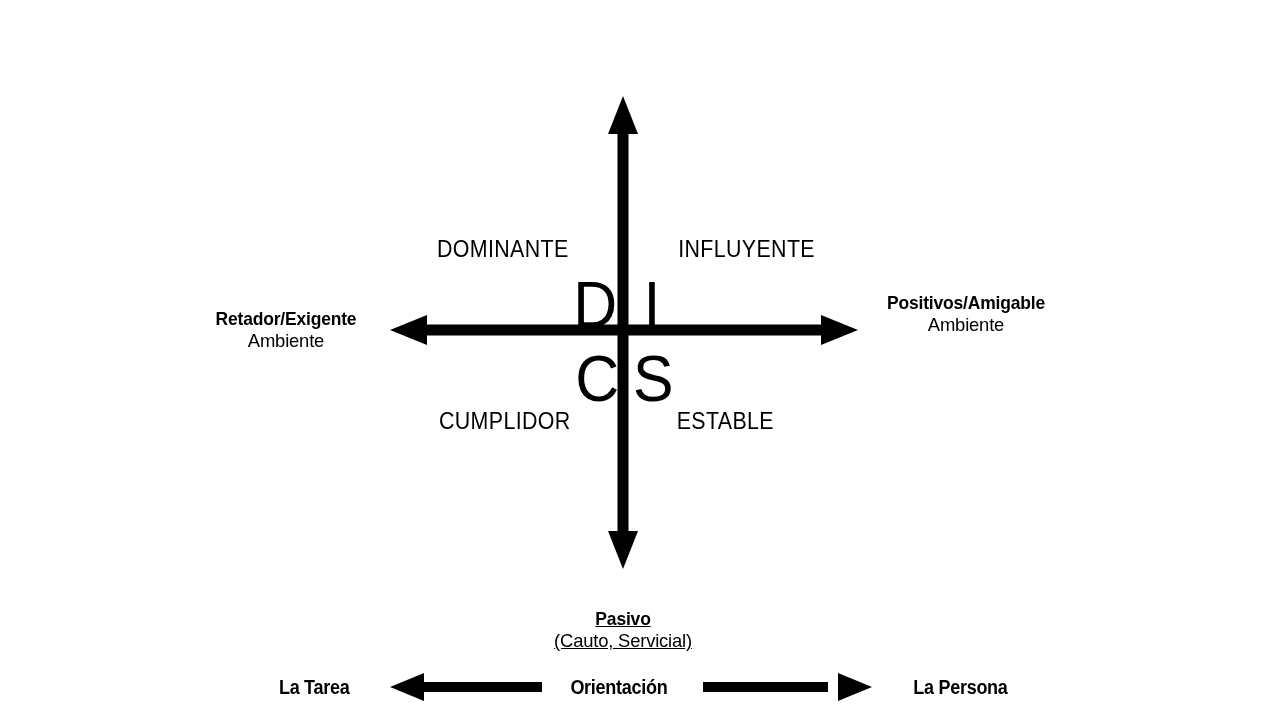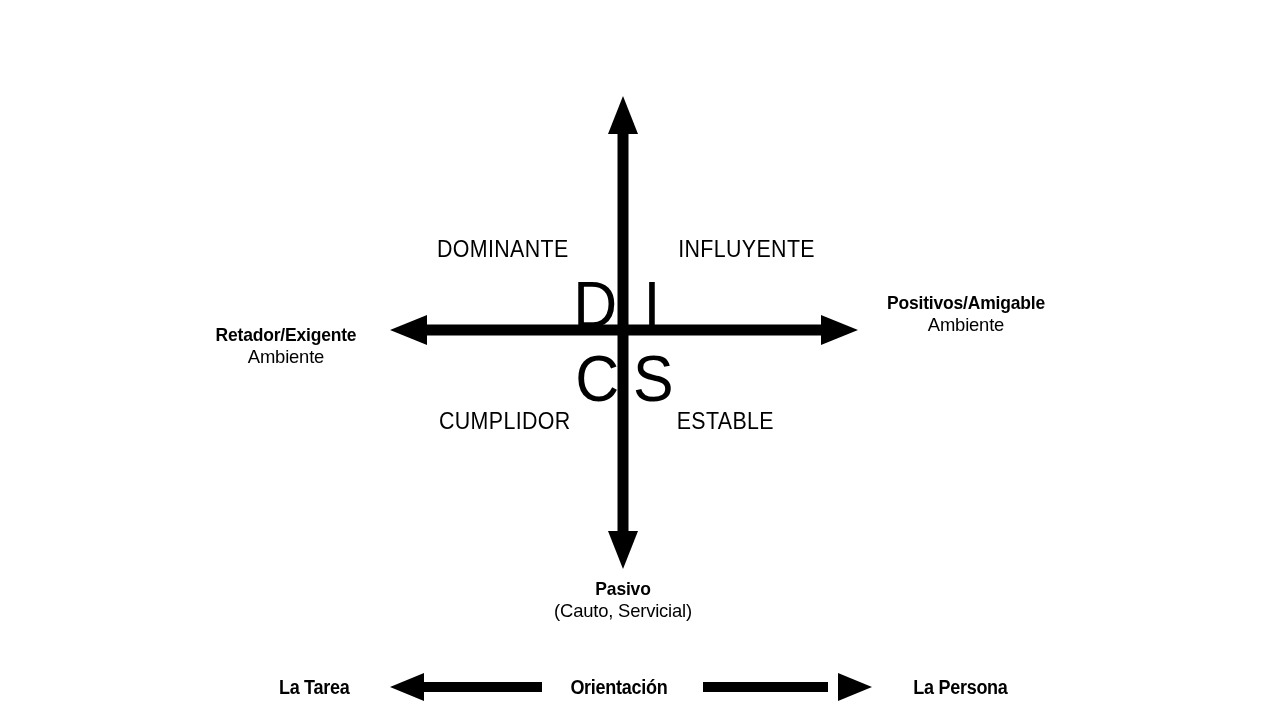--- a/index.html
+++ b/index.html
@@ -109,26 +109,26 @@
       <polygon points="390,687 424,701 424,673" fill="#000000"></polygon>
     </g>
 
     <g>
       <rect x="703" y="682" width="125" height="10" fill="#000000"></rect>
       <polygon points="872,687 838,701 838,673" fill="#000000"></polygon>
     </g>
   </svg>
 
 
-  <div class="pole" style="left:473px; top:578px; width:300px;">
+  <div class="pole" style="left:473px; top:608px; width:300px;text-decoration:underline;">
     <span class="main">Pasivo</span>
     <span class="sub">(Cauto, Servicial)</span>
   </div>
 
-  <div class="pole" style="left:180px; top:308px; width:212px;margin-top:16px;">
+  <div class="pole" style="left:180px; top:308px; width:212px;">
     <span class="main">Retador/Exigente</span>
     <span class="sub">Ambiente</span>
   </div>
 
   <div class="pole" style="left:860px; top:292px; width:212px;">
     <span class="main">Positivos/Amigable</span>
     <span class="sub">Ambiente</span>
   </div>
 
   <div class="quad-label" style="left:432px; top:236px;">DOMINANTE</div>

